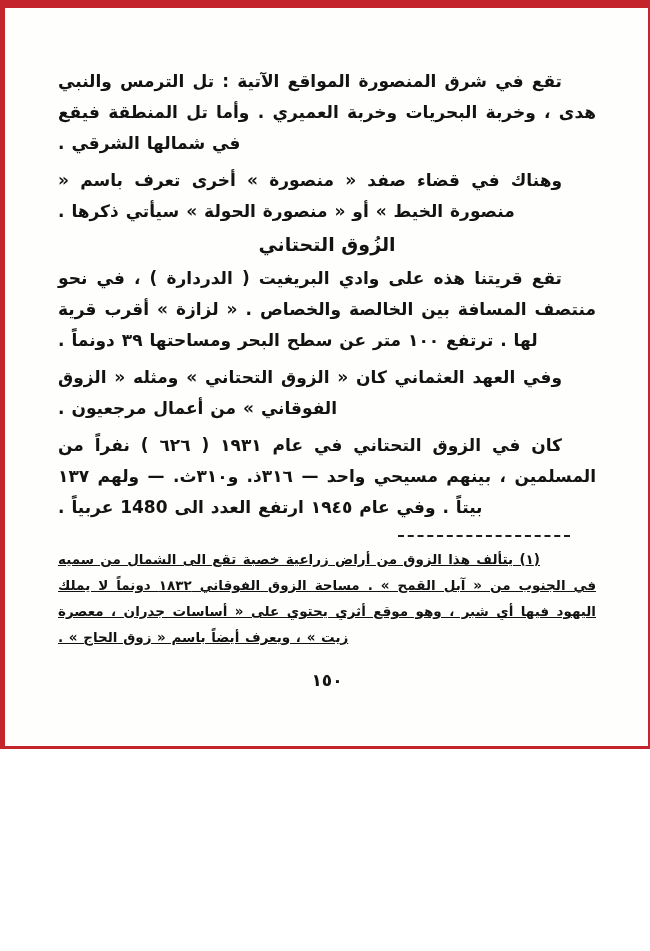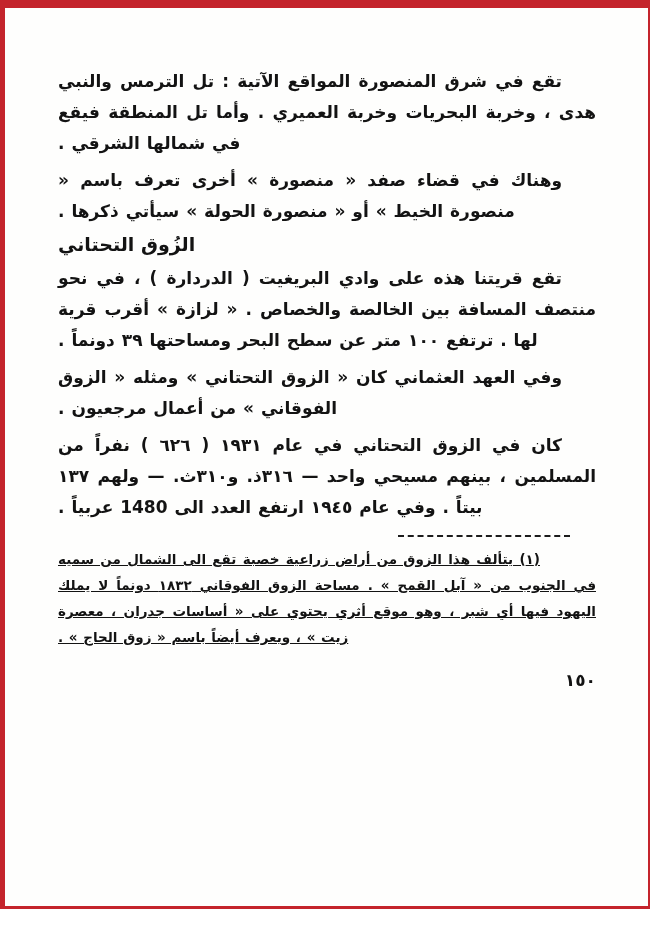--- a/index.html
+++ b/index.html
@@ -1,17 +1,17 @@
 <!DOCTYPE html>
 <html lang="ar"><head>
 <meta charset="utf-8">
 <style>
   html,body { margin:0; padding:0; background:#ffffff; }
   .page {
-    width:650px; height:909px;
+    width:650px; height:749px;
     box-sizing:border-box;
     background:#fefefdfa;
     background:#fefefd;
     border-style:solid;
     border-color:#c4242c;
     border-width:8px 2px 3px 5px;
     position:relative;
     overflow:hidden;
     font-family:"DejaVu Sans", sans-serif;
     color:#131313;
@@ -26,21 +26,21 @@
     line-height:31px;
     text-align:justify;
     text-align-last:left;
     text-indent:34px;
     margin:0 0 6px 0;
     word-spacing:1px;
   }
   h2.heading {
     font-size:19px;
     font-weight:800;
-    text-align:left;
+    text-align:center;
     margin:4px 0 8px 0;
     letter-spacing:0;
   }
   .footnote-sep {
     width:172px;
     height:0;
     border-top:2px dashed #1c1c1c;
     margin:12px 26px 9px auto;
   }
   p.footnote {
@@ -49,21 +49,21 @@
     line-height:26px;
     text-align:justify;
     text-align-last:left;
     text-indent:56px;
     margin:0;
     word-spacing:1px;
     text-decoration:underline;
   }
   .page-number {
     direction:rtl;
-    text-align:right;
+    text-align:center;
     font-size:17px;
     font-weight:700;
     margin-top:20px;
   }
 </style>
 </head>
 <body>
 
 <div class="page">
   <div class="content">

